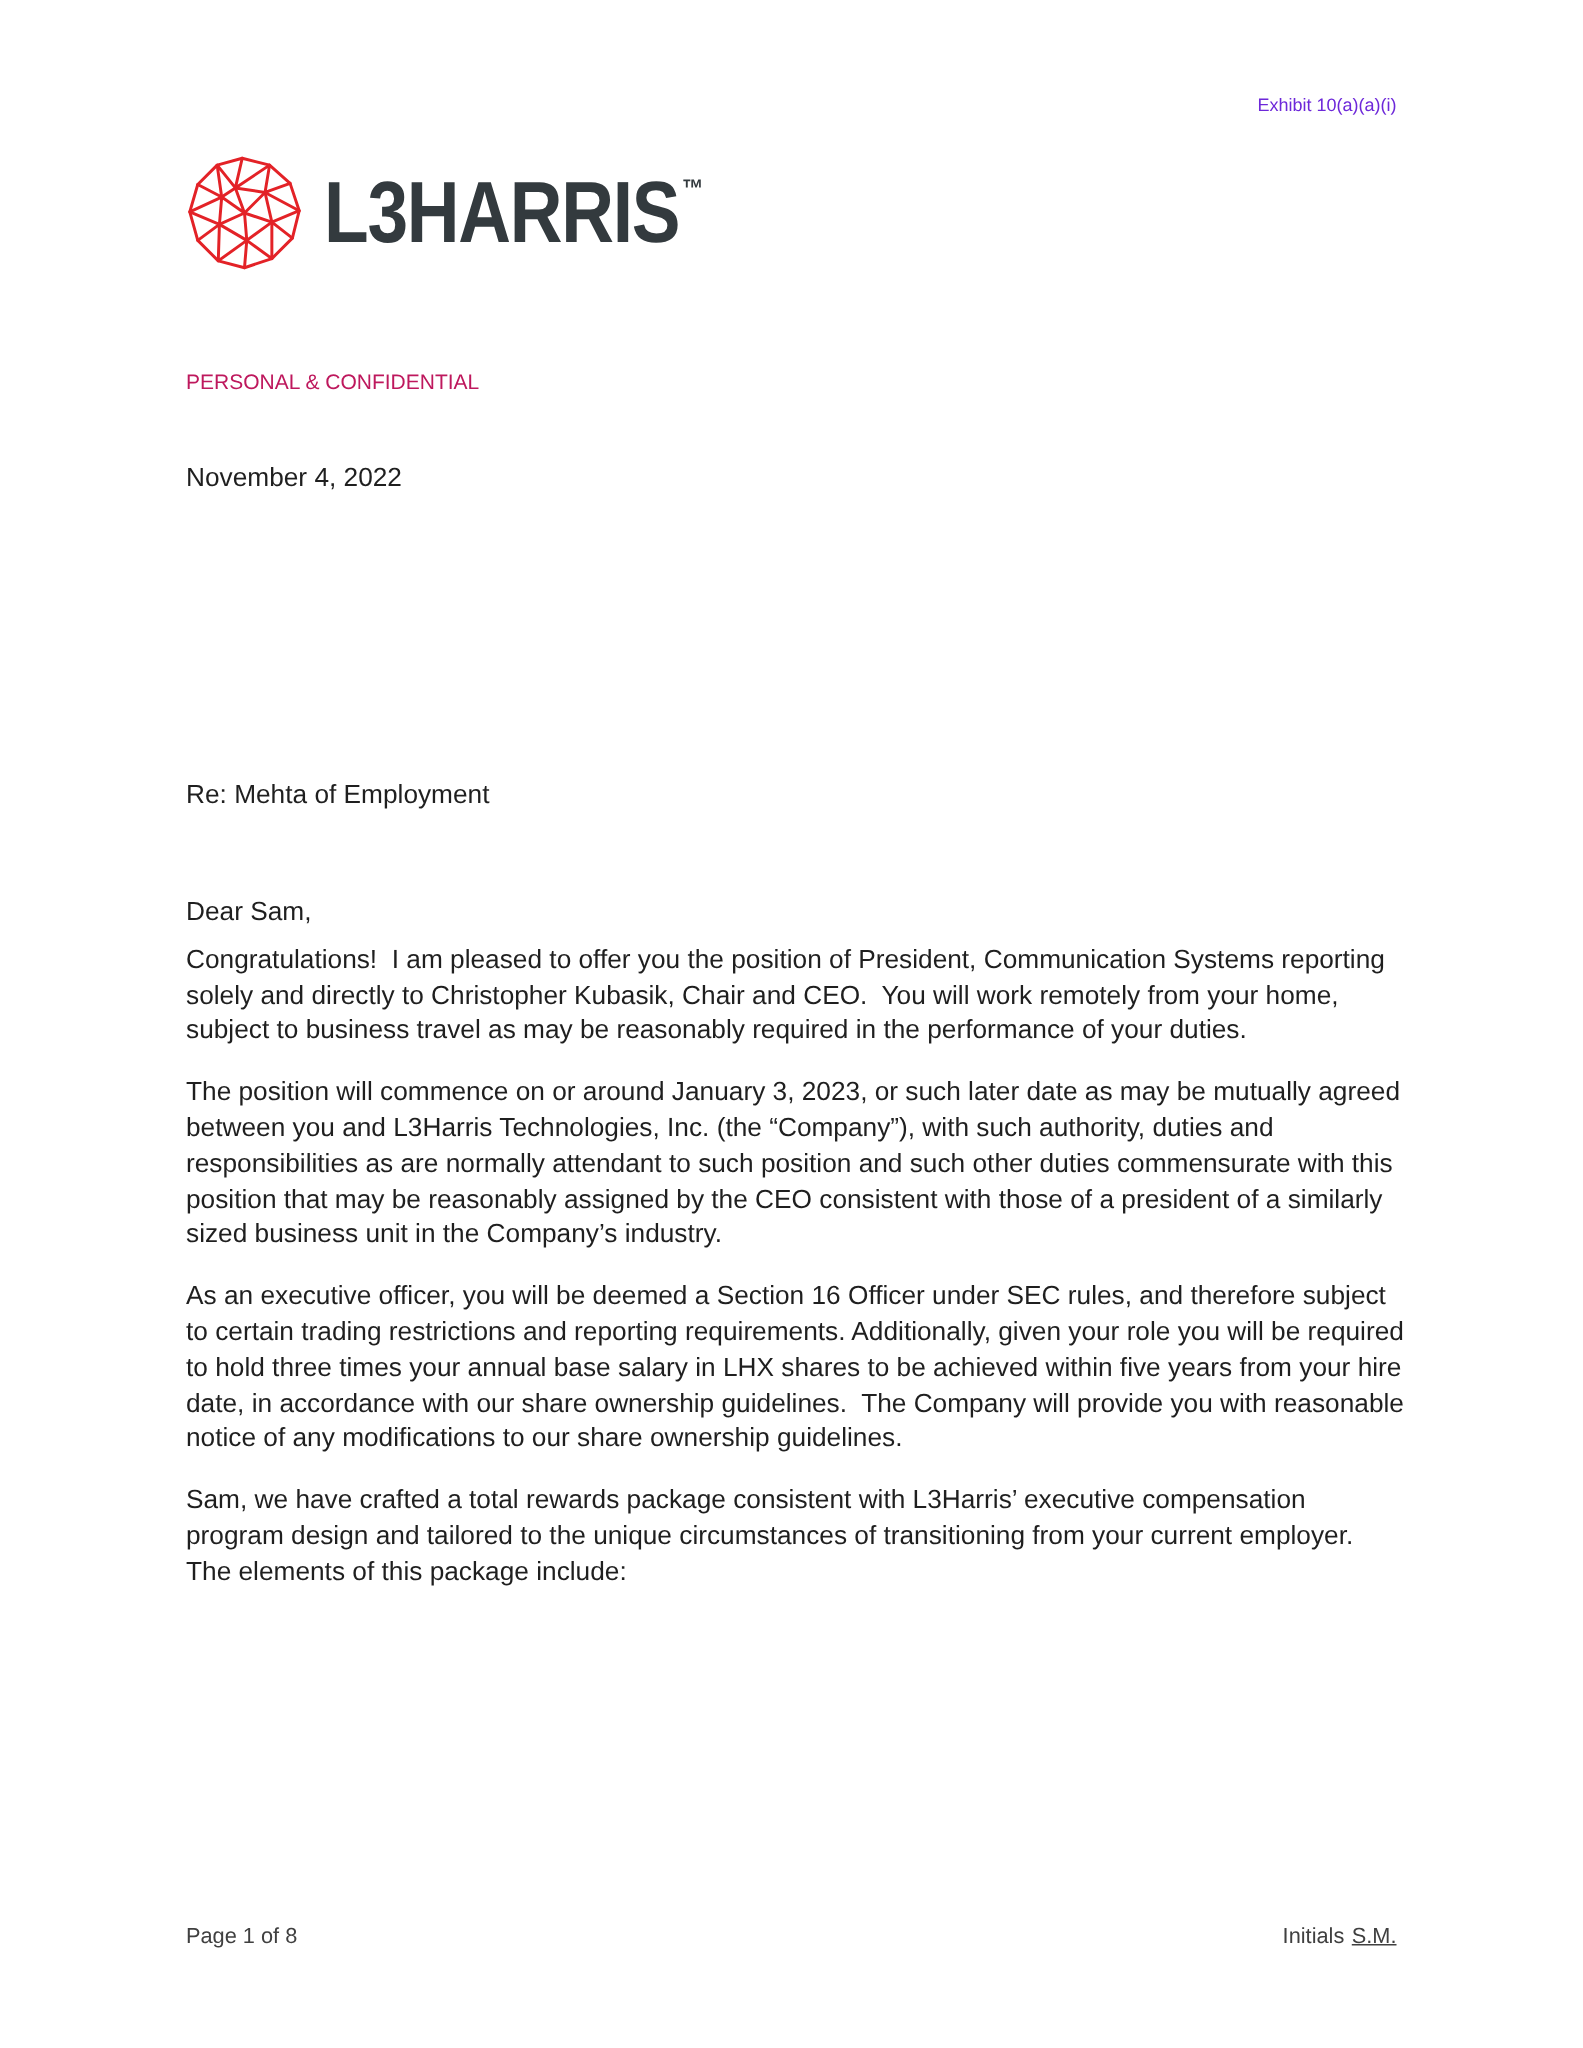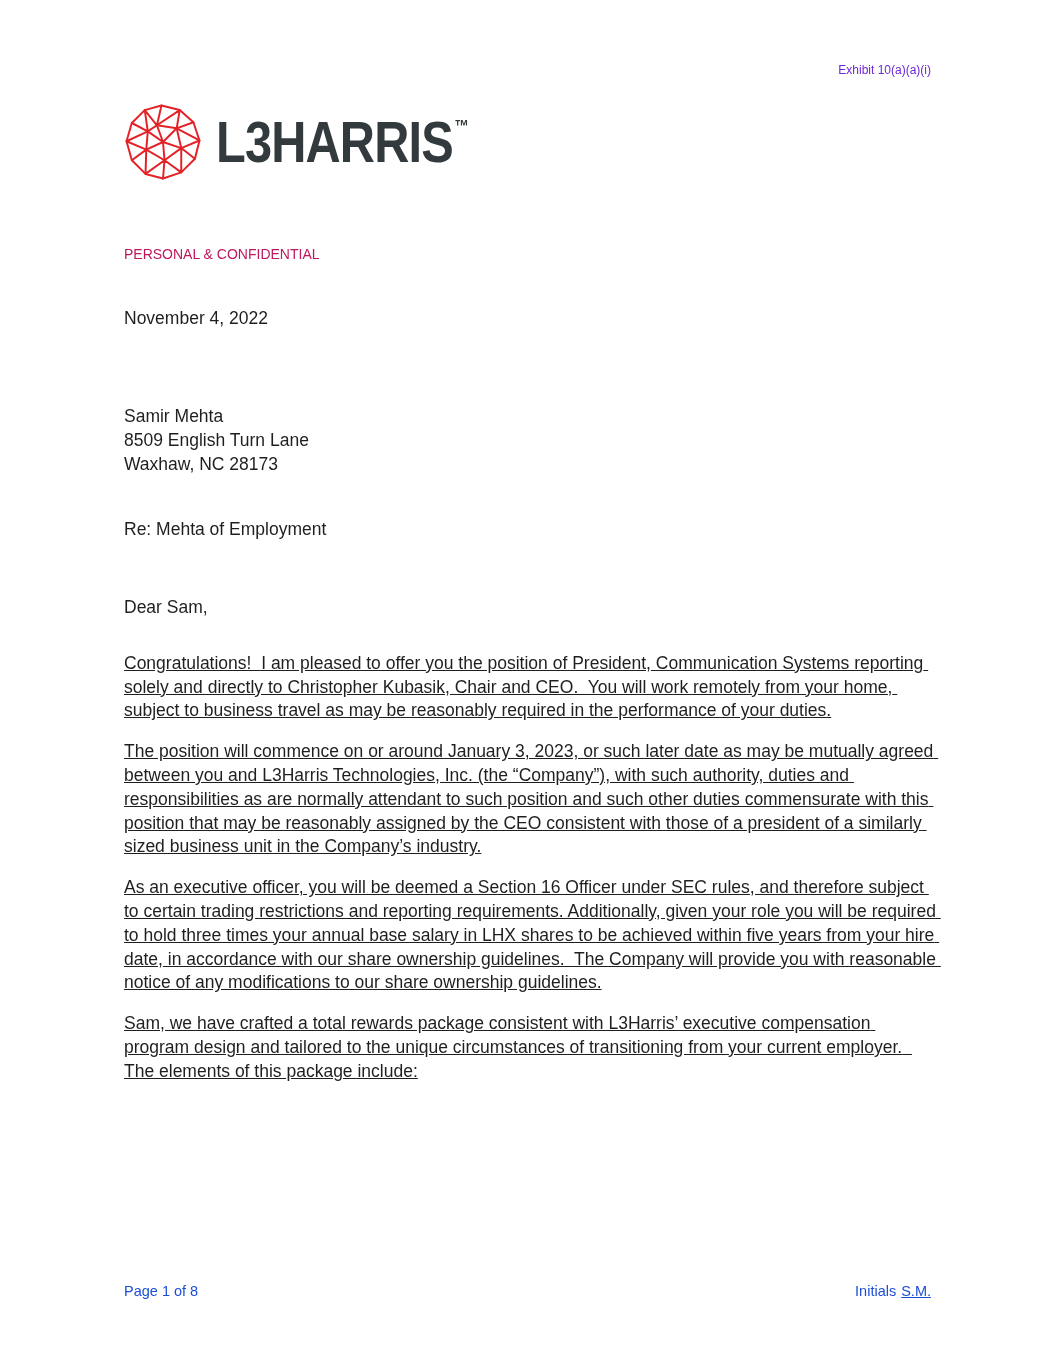--- a/index.html
+++ b/index.html
@@ -79,32 +79,32 @@
     font-size: 17.5px;
   }
   .letter-body {
     position: absolute;
     top: 596px;
     left: 124px;
     width: 812px;
     font-size: 17.5px;
     line-height: 23.8px;
   }
-  .salutation { margin-bottom: 32px; white-space: pre-wrap; }
-  .para { margin-bottom: 17px; white-space: pre-wrap; text-decoration: underline; }
+  .salutation { margin-bottom: 8px; white-space: pre-wrap; }
+  .para { margin-bottom: 17px; white-space: pre-wrap; }
   .footer {
     position: absolute;
     top: 1283px;
     left: 124px;
     right: 124px;
     display: flex;
     justify-content: space-between;
     align-items: baseline;
     font-size: 14.5px;
-    color: #1d4ed8;
+    color: #404040;
   }
   .initials-group { white-space: nowrap; }
   .initials-value { text-decoration: underline; margin-left: 5px; text-align: right; }
 </style>
 </head>
 <body>
 
 <div class="page">
 
   <div class="exhibit">Exhibit 10(a)(a)(i)</div>
@@ -120,25 +120,20 @@
 
       <path d="M48,2 L42,28 M72,8 L42,28 M72,8 L68,32 M90,24 L68,32 M98,48 L68,32 M98,48 L74,58 M92,72 L74,58 M74,90 L74,58 M74,90 L52,74 M50,98 L52,74 M27,92 L52,74 M27,92 L28,60 M9,74 L28,60 M2,49 L28,60 M2,49 L30,36 M9,25 L30,36 M26,8 L30,36 M26,8 L42,28"></path>
     </svg>
     <div class="logo-text"><span>L3HARRIS</span><span class="logo-tm">™</span></div>
   </div>
 
   <div class="confidential">PERSONAL &amp; CONFIDENTIAL</div>
 
   <div class="date-line">November 4, 2022</div>
 
-  <div class="recipient">
-    <div>Samir Mehta</div>
-    <div>8509 English Turn Lane</div>
-    <div>Waxhaw, NC 28173</div>
-  </div>
 
   <div class="subject">Re: Mehta of Employment</div>
 
   <div class="letter-body">
     <div class="salutation">Dear Sam,</div>
     <div class="para">Congratulations!  I am pleased to offer you the position of President, Communication Systems reporting solely and directly to Christopher Kubasik, Chair and CEO.  You will work remotely from your home, subject to business travel as may be reasonably required in the performance of your duties.</div>
     <div class="para">The position will commence on or around January 3, 2023, or such later date as may be mutually agreed between you and L3Harris Technologies, Inc. (the “Company”), with such authority, duties and responsibilities as are normally attendant to such position and such other duties commensurate with this position that may be reasonably assigned by the CEO consistent with those of a president of a similarly sized business unit in the Company’s industry.</div>
     <div class="para">As an executive officer, you will be deemed a Section 16 Officer under SEC rules, and therefore subject to certain trading restrictions and reporting requirements. Additionally, given your role you will be required to hold three times your annual base salary in LHX shares to be achieved within five years from your hire date, in accordance with our share ownership guidelines.  The Company will provide you with reasonable notice of any modifications to our share ownership guidelines.</div>
     <div class="para">Sam, we have crafted a total rewards package consistent with L3Harris’ executive compensation program design and tailored to the unique circumstances of transitioning from your current employer.  The elements of this package include:</div>
   </div>

